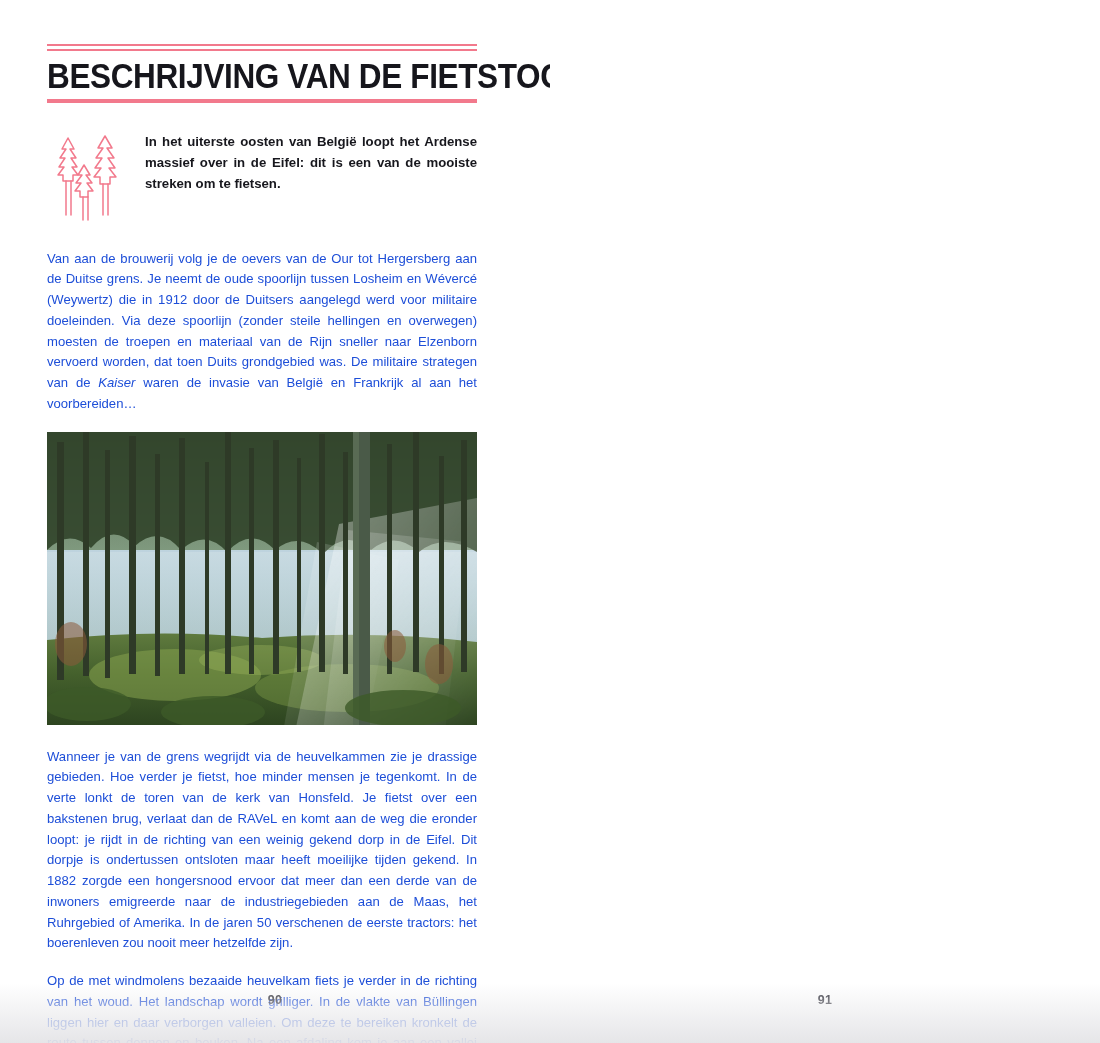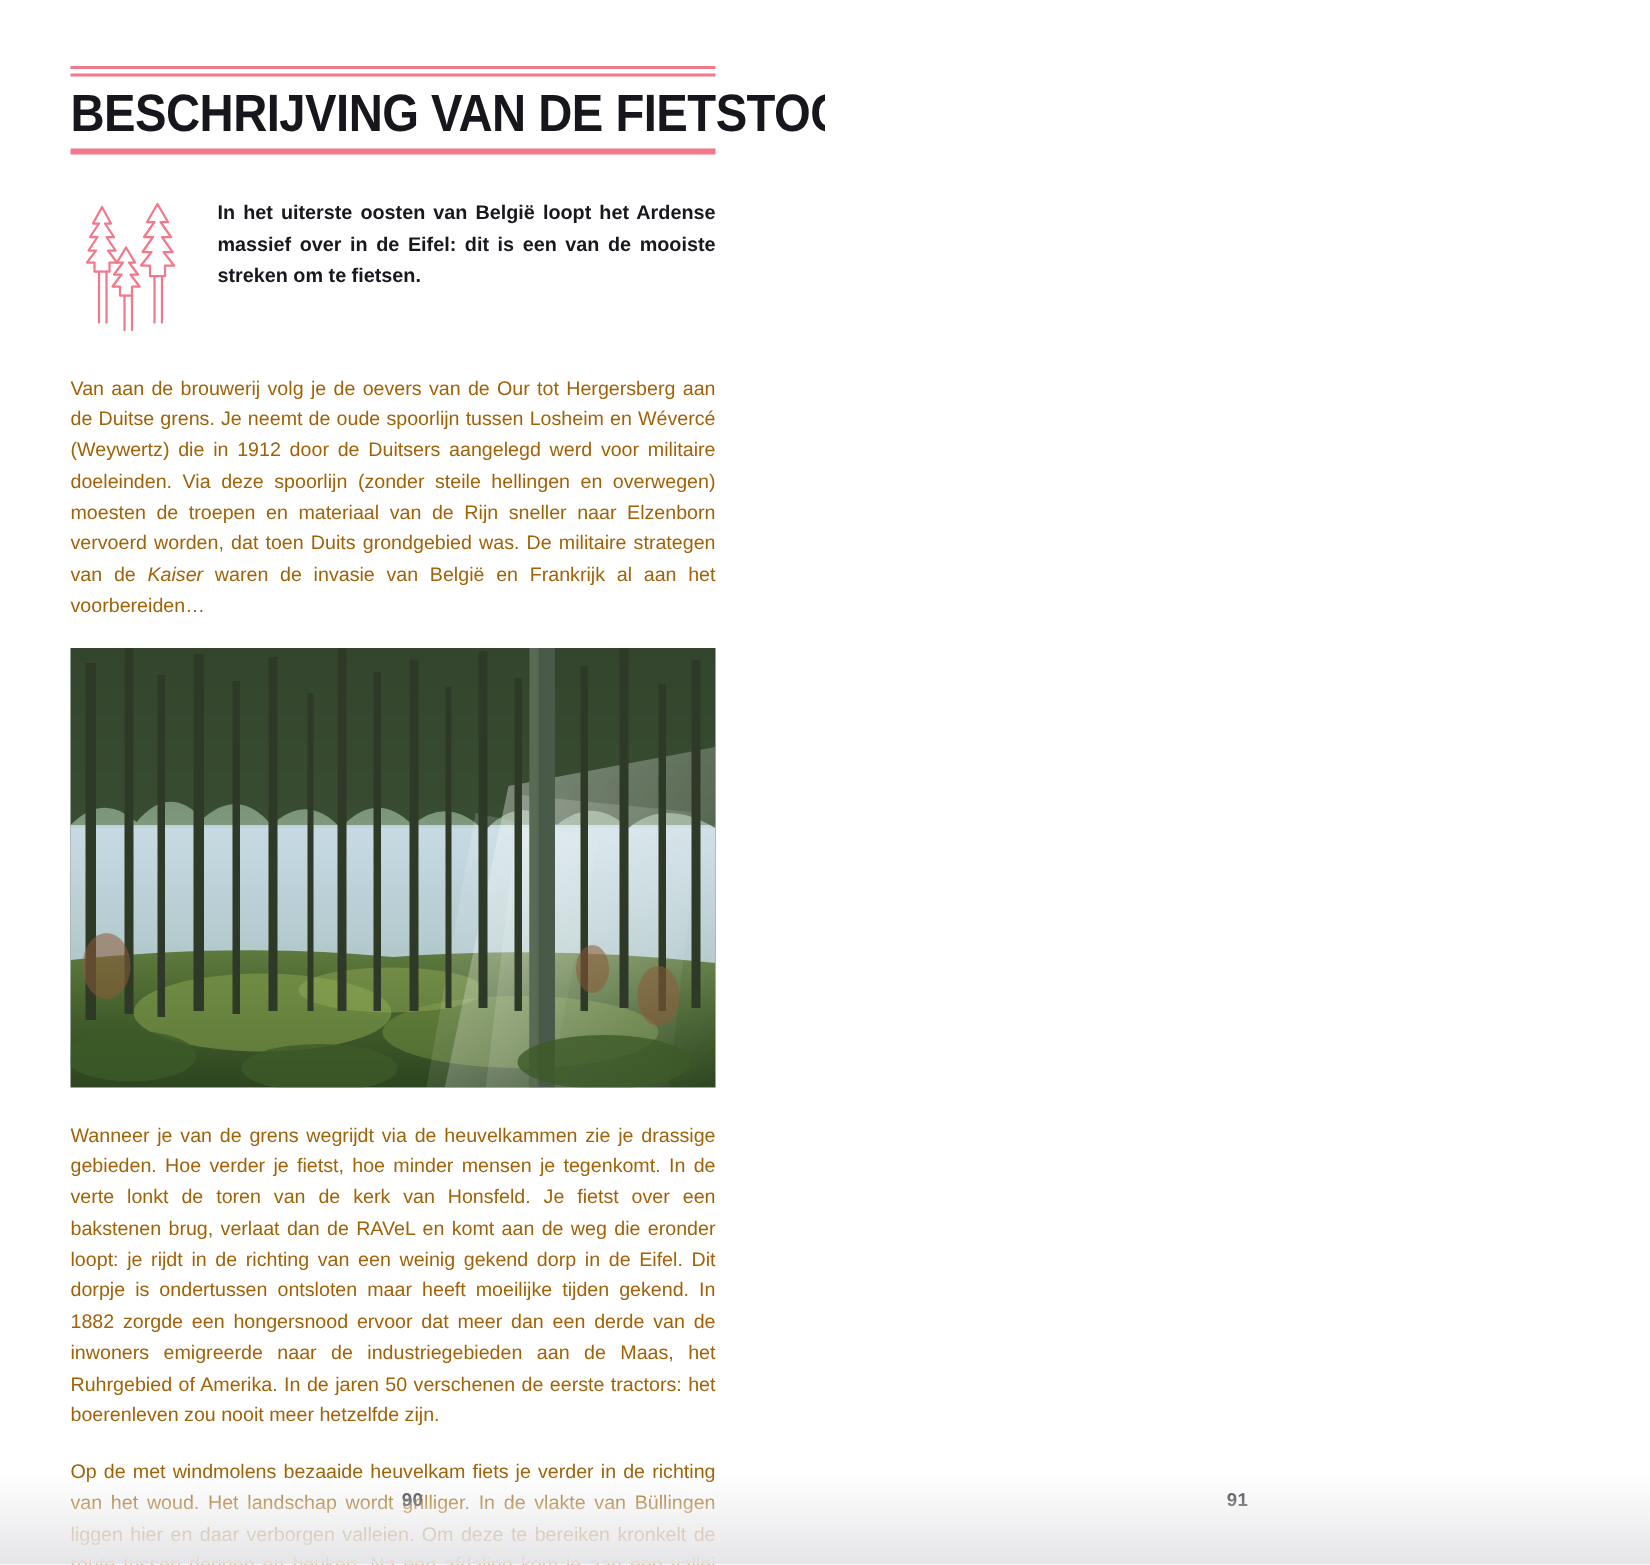--- a/index.html
+++ b/index.html
@@ -114,21 +114,21 @@
     color: #17171d;
     padding-top: 6px;
     hyphens: auto;
   }
 
   
   .body-par {
     font-size: 13.1px;
     line-height: 1.585;
     text-align: justify;
-    color: #a16207;
+    color: #1d4ed8;
     margin: 0 0 17px 0;
     hyphens: auto;
   }
   .body-par:last-child { margin-bottom: 0; }
   .body-par i, .body-par em { font-style: italic; }
 
   
   .photo {
     width: 430px;
     position: relative;

